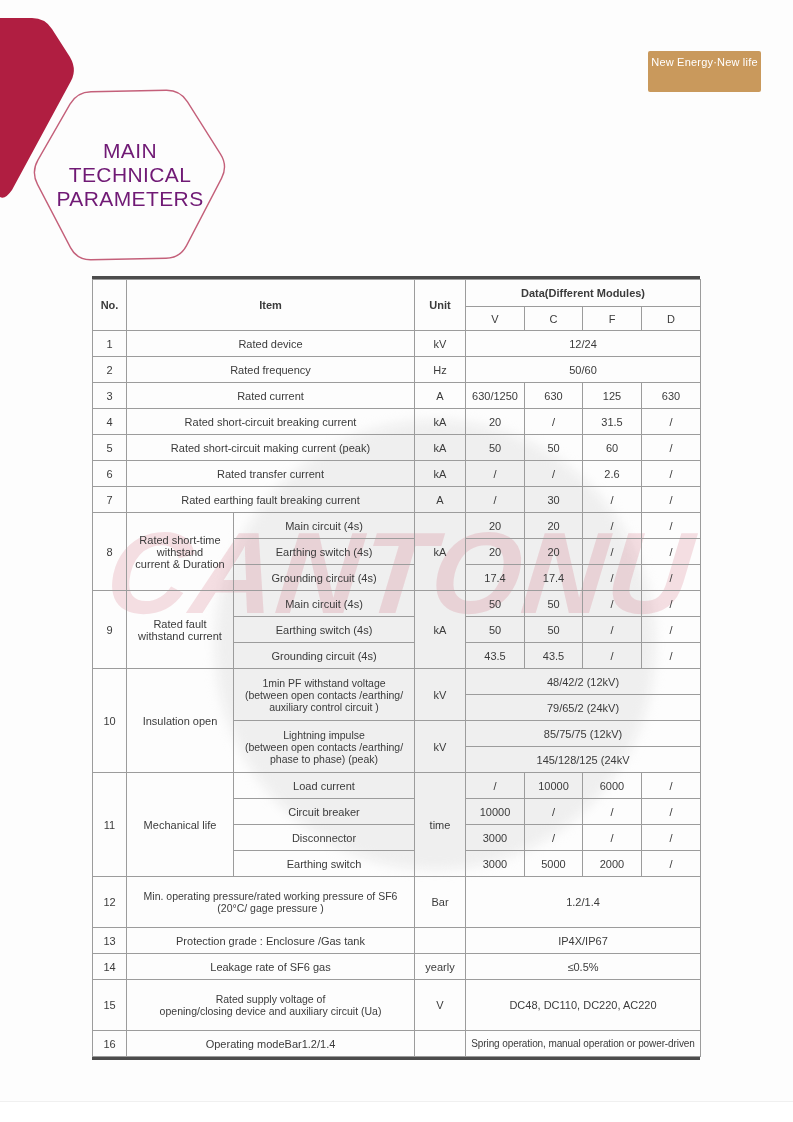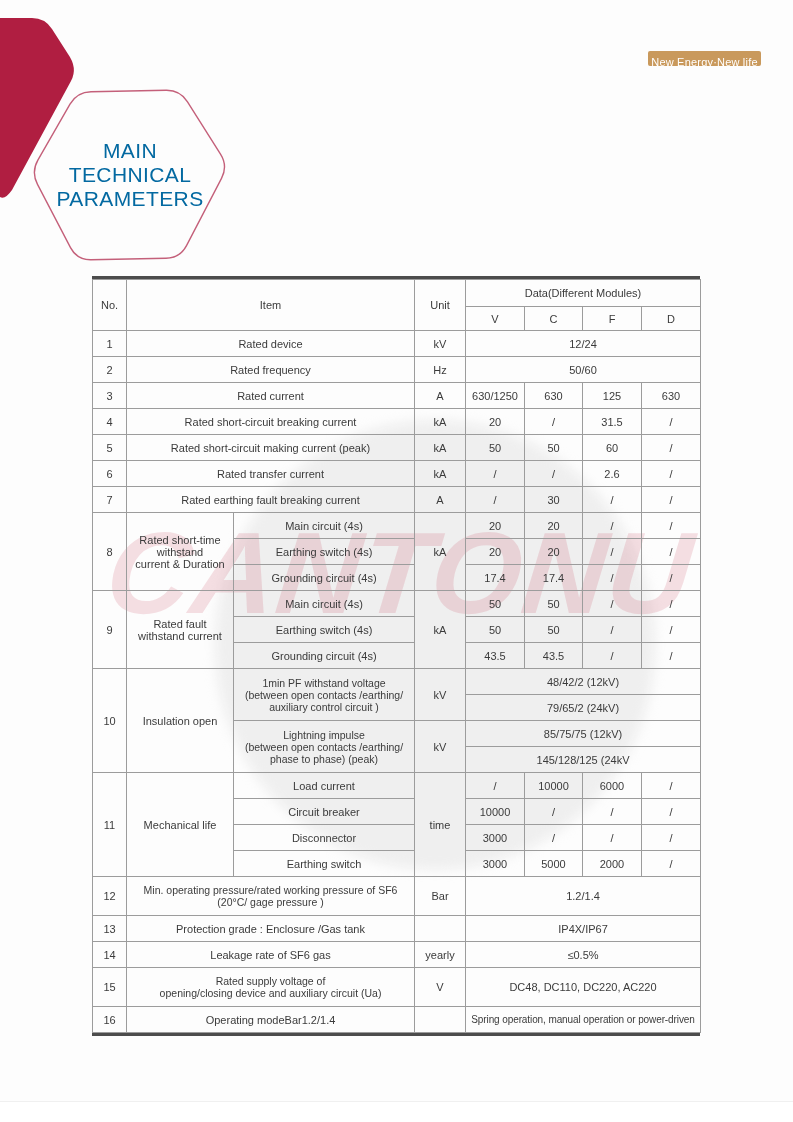--- a/index.html
+++ b/index.html
@@ -4,47 +4,47 @@
 <style>
   html,body{margin:0;padding:0;background:#fff;}
   .page{position:relative;width:793px;height:1122px;background:#fdfdfd;overflow:hidden;
         font-family:"Liberation Sans",sans-serif;color:#3b3b3b;}
   .page-edge{position:absolute;left:0;top:1101px;width:793px;height:21px;background:#ffffff;border-top:1px solid #f0f0f0;}
 
   
   .corner{position:absolute;left:0;top:0;width:80px;height:210px;}
 
   
-  .badge{position:absolute;left:648px;top:51px;width:113px;height:15px;background:#c9995c;
+  .badge{position:absolute;left:648px;top:51px;width:113px;height:41px;background:#c9995c;
          color:#ffffff;font-size:11px;line-height:23px;text-align:center;border-radius:2px;letter-spacing:.2px;}
 
   
   .hex{position:absolute;left:27px;top:84px;width:206px;height:182px;}
   .hex svg{position:absolute;left:0;top:0;}
   .hex-title{position:absolute;left:0;top:0;width:206px;height:182px;display:flex;flex-direction:column;
-             justify-content:center;align-items:center;color:#0369a1;font-size:21px;line-height:24px;letter-spacing:.4px;}
+             justify-content:center;align-items:center;color:#701a75;font-size:21px;line-height:24px;letter-spacing:.4px;}
 
   
   .wm-ellipse{position:absolute;left:215px;top:420px;width:440px;height:450px;border-radius:50%;
               background:rgba(227,227,227,.55);filter:blur(6px);}
   .wm-text{position:absolute;left:88px;top:506px;width:624px;text-align:center;white-space:nowrap;
            font-size:116px;font-weight:800;font-style:italic;letter-spacing:1px;
            color:rgba(199,62,88,.16);transform:skewX(-6deg);}
 
   
   .tbl-wrap{position:absolute;left:92px;top:276px;width:608px;
             border-top:3px solid #4c4c4c;border-bottom:3px solid #4c4c4c;}
   table{border-collapse:collapse;table-layout:fixed;width:608px;background:transparent;}
   td{border:1px solid #9c9c9c;text-align:center;vertical-align:middle;font-size:11px;color:#3b3b3b;
      padding:1px 3px;white-space:pre-line;overflow:hidden;}
   tr.sub td{border-top-color:#c9c9c9;}
-  .b{font-weight:normal;}
+  .b{font-weight:bold;}
   .fs105{font-size:10.5px;}
   .nowrap{white-space:nowrap;font-size:10px;letter-spacing:-.1px;}
-  tr.r27{height:27px;} tr.r24{height:24px;} tr.r26{height:26px;} tr.r39{height:39px;}
+  tr.r27{height:27px;} tr.r24{height:24px;} tr.r26{height:26px;} tr.r39{height:51px;}
 </style>
 </head>
 <body>
 
 <div class="page">
 
   <svg class="corner" viewBox="0 0 80 210" width="80" height="210">
     <path d="M0,18 L32,18 Q45,18 52,29 L68,54 Q78,68 71,81 L12,190 Q5,200 0,197 Z" fill="#b01e41"></path>
   </svg>
 

